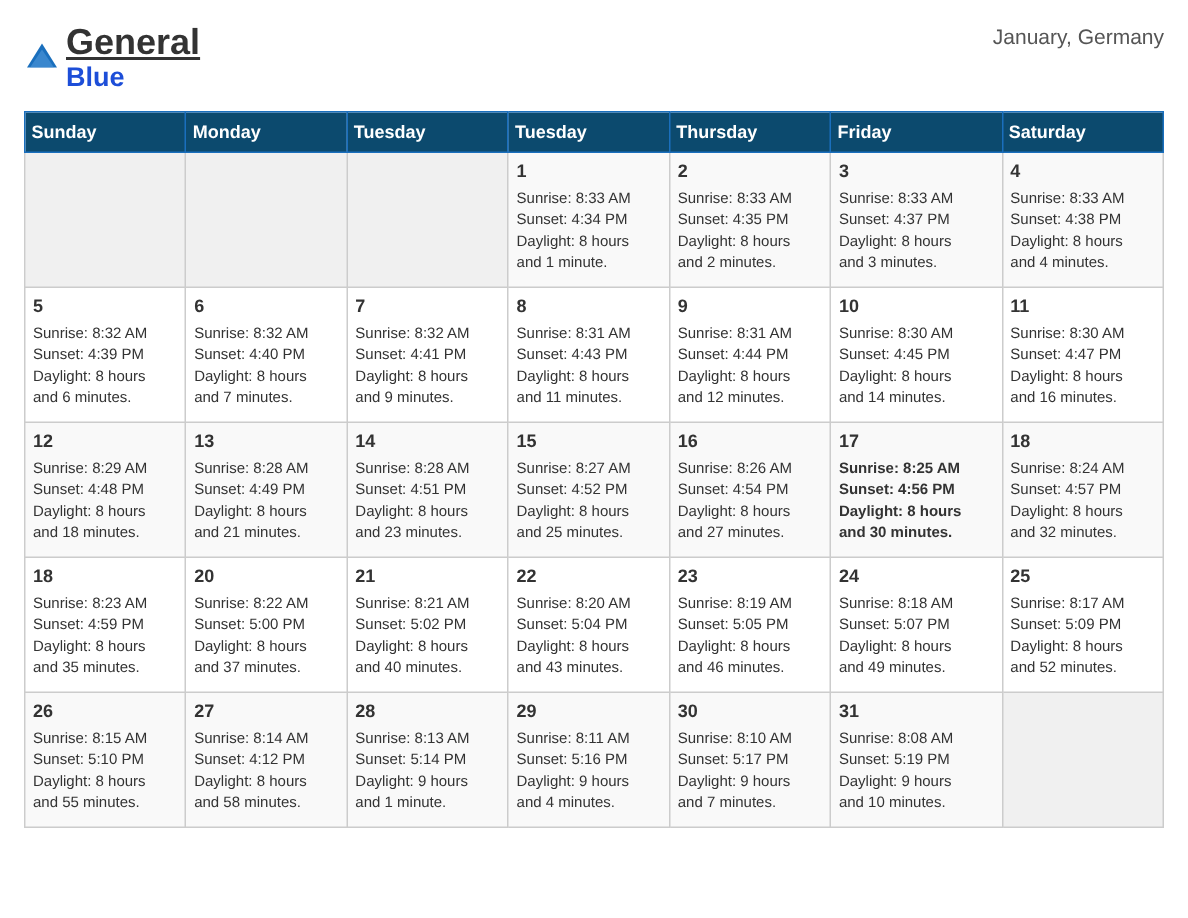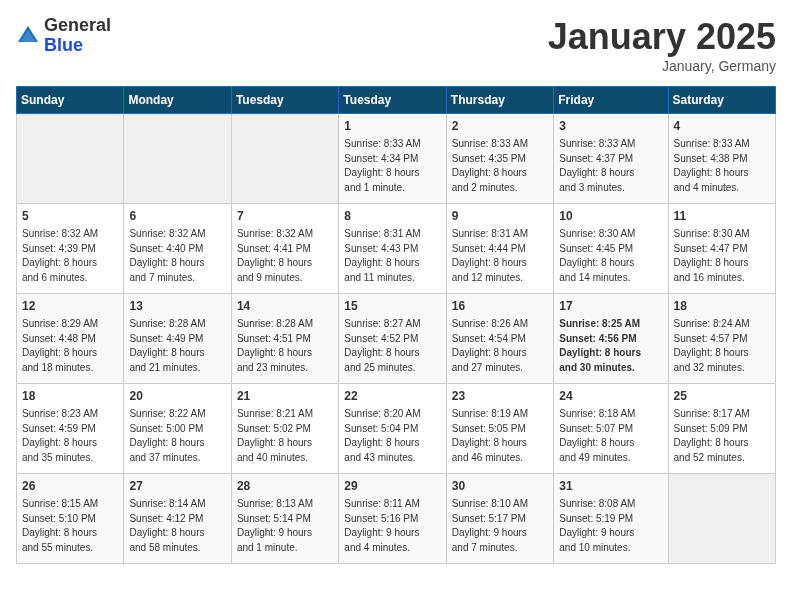--- a/index.html
+++ b/index.html
@@ -20,23 +20,24 @@
       display: flex;
       align-items: center;
       gap: 4px;
     }
     .logo-text {
       display: flex;
       flex-direction: column;
       line-height: 1.1;
     }
     .logo-general {
-      font-size: 18px;
+      font-size: 24px;
       font-weight: bold;
       color: #333;
+      text-decoration: underline;
     }
     .logo-blue {
       font-size: 18px;
       font-weight: bold;
       color: #1d4ed8;
     }
     .logo-icon {
       width: 24px;
       height: 24px;
     }
@@ -105,21 +106,20 @@
     <svg class="logo-icon" viewBox="0 0 24 24" xmlns="http://www.w3.org/2000/svg">
       <polygon points="12,2 22,18 2,18" fill="#1a6fbd"></polygon>
       <polygon points="12,6 20,18 4,18" fill="#5aa0e0" opacity="0.5"></polygon>
     </svg>
     <div class="logo-text">
       <span class="logo-general">General</span>
       <span class="logo-blue">Blue</span>
     </div>
   </div>
   <div class="title-block">
-    <div class="month-title">January 2025</div>
     <div class="subtitle">January, Germany</div>
   </div>
 </div>
 
 <table>
   <thead>
     <tr>
     <th>Sunday</th>
         <th>Monday</th>
         <th>Tuesday</th>

